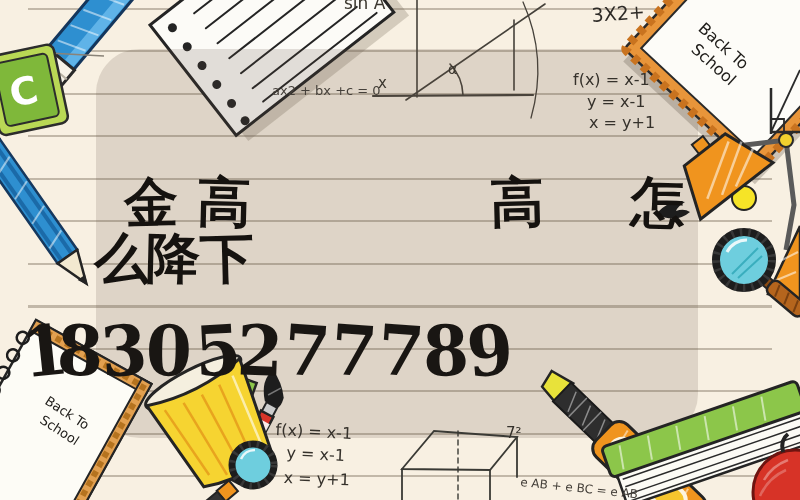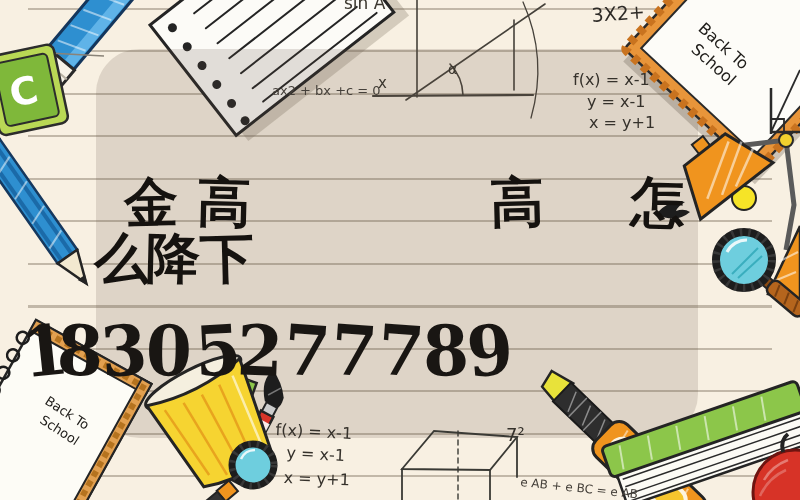--- a/index.html
+++ b/index.html
@@ -290,21 +290,21 @@
       <div class="scribble" style="left: 378px; top: 76px; font-size: 15px; color: rgb(58, 54, 46); font-weight: 500; transform: rotate(0deg);">x</div>
       <div class="scribble" style="left: 448px; top: 62px; font-size: 14px; color: rgb(58, 54, 46); font-weight: 500; transform: rotate(0deg);">α</div>
       <div class="scribble" style="left: 272px; top: 84px; font-size: 13px; color: rgb(69, 64, 58); font-weight: 400; transform: rotate(0deg);">ax2 + bx +c = 0</div>
       <div class="scribble" style="left: 591px; top: 6px; font-size: 19px; color: rgb(46, 43, 39); font-weight: 500; transform: rotate(-4deg);">3X2+</div>
       <div class="scribble" style="left: 573px; top: 72px; font-size: 16px; color: rgb(53, 49, 43); font-weight: 500; transform: rotate(0deg);">f(x) = x-1</div>
       <div class="scribble" style="left: 587px; top: 94px; font-size: 16px; color: rgb(53, 49, 43); font-weight: 500; transform: rotate(0deg);">y = x-1</div>
       <div class="scribble" style="left: 589px; top: 115px; font-size: 16px; color: rgb(53, 49, 43); font-weight: 500; transform: rotate(0deg);">x = y+1</div>
       <div class="scribble" style="left: 276px; top: 422px; font-size: 16px; color: rgb(53, 49, 43); font-weight: 500; transform: rotate(3deg);">f(x) = x-1</div>
       <div class="scribble" style="left: 287px; top: 445px; font-size: 16px; color: rgb(53, 49, 43); font-weight: 500; transform: rotate(3deg);">y = x-1</div>
       <div class="scribble" style="left: 284px; top: 470px; font-size: 16px; color: rgb(53, 49, 43); font-weight: 500; transform: rotate(2deg);">x = y+1</div>
-      <div class="scribble" style="left: 506px; top: 426px; font-size: 18px; color: rgb(53, 49, 43); font-weight: 500; transform: rotate(0deg);">7²</div>
+      <div class="scribble" style="left: 506px; top: 426px; font-size: 15px; color: rgb(53, 49, 43); font-weight: 500; transform: rotate(0deg);">7²</div>
       <div class="scribble" style="left: 521px; top: 476px; font-size: 12px; color: rgb(69, 64, 58); font-weight: 500; transform: rotate(6deg);">e AB + e BC = e AB</div>
       <div class="scribble" style="left: 706px; top: 20px; font-size: 16px; color: rgb(29, 27, 24); font-weight: 500; transform: rotate(42deg);">Back To</div>
       <div class="scribble" style="left: 699px; top: 41px; font-size: 16px; color: rgb(29, 27, 24); font-weight: 500; transform: rotate(42deg);">School</div>
       <div class="scribble" style="left: 50px; top: 394px; font-size: 13px; color: rgb(29, 27, 24); font-weight: 500; transform: rotate(33deg);">Back To</div>
       <div class="scribble" style="left: 45px; top: 413px; font-size: 13px; color: rgb(29, 27, 24); font-weight: 500; transform: rotate(33deg);">School</div>
       <div class="scribble" style="left: 6px; top: 76px; font-size: 38px; color: rgb(255, 255, 255); font-weight: 900; transform: rotate(-12deg);">C</div>
     </div>
 
   <div id="title-layer">
     <div id="title-line-1">

